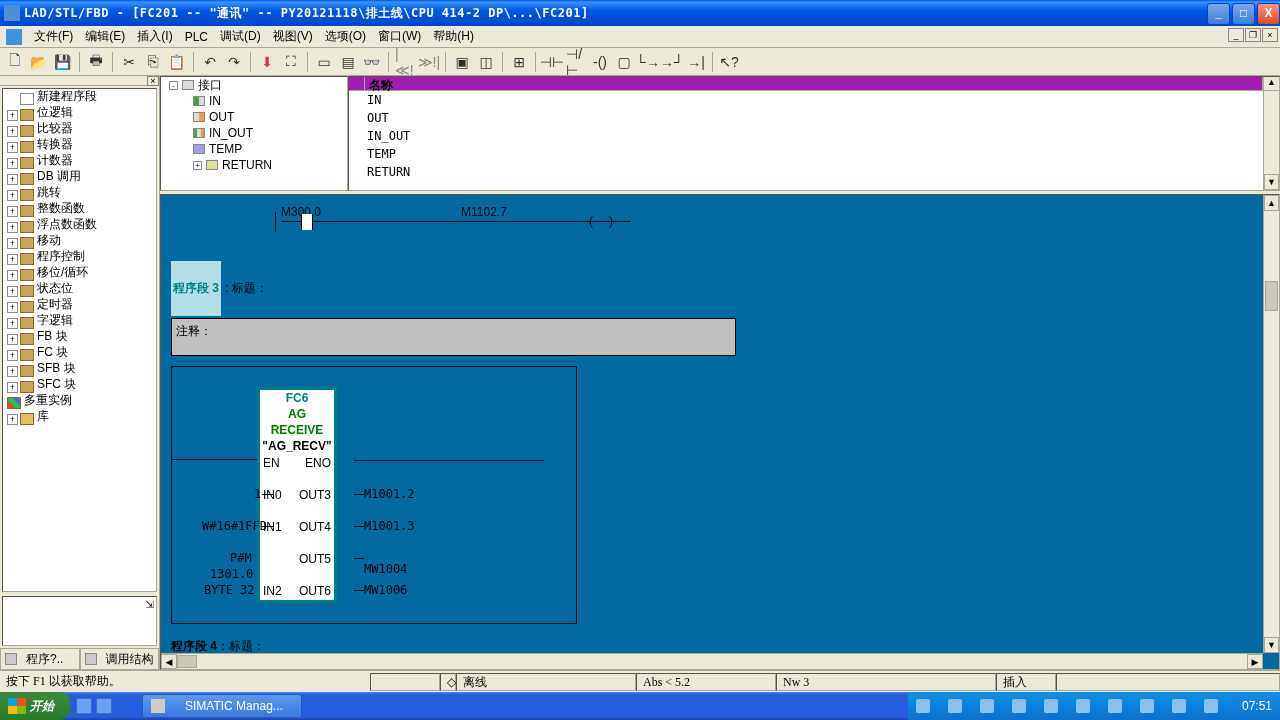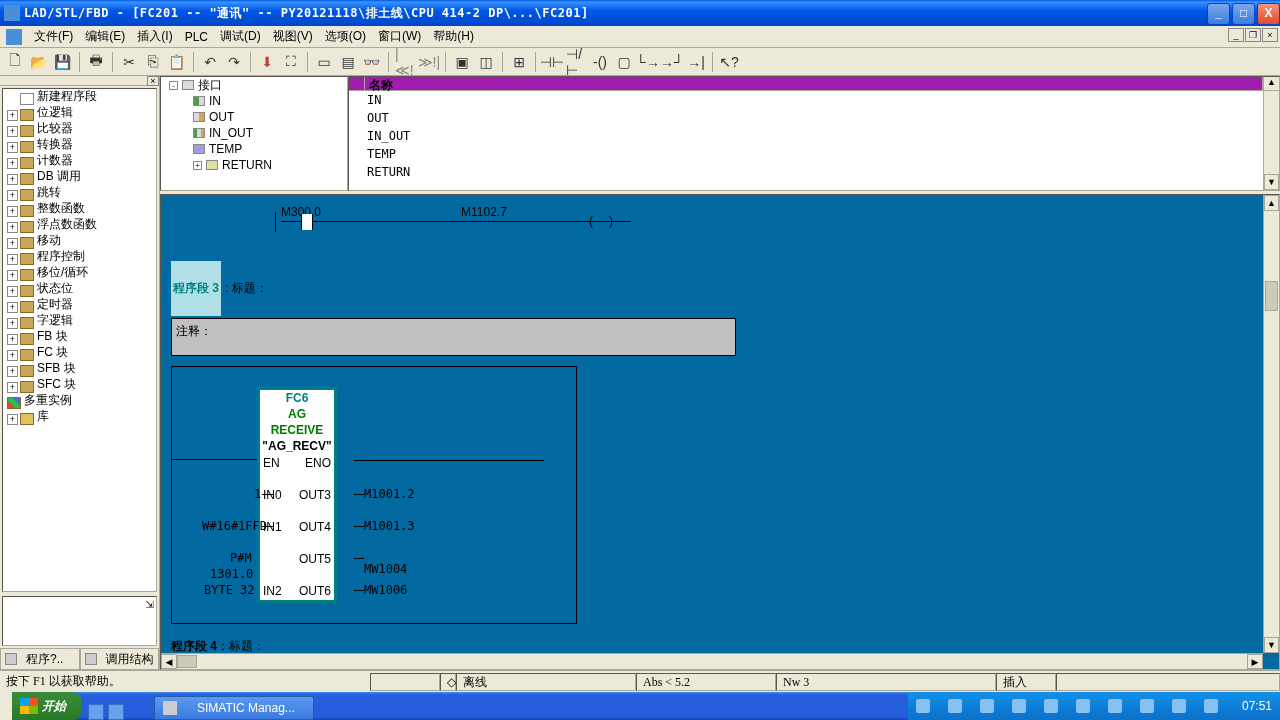--- a/index.html
+++ b/index.html
@@ -81,21 +81,21 @@
 .comment-box { width: 565px; border: 1px solid black; background: #c0c0c0; padding: 4px; margin-top: 2px; height: 38px; }
 .fbd-box-container { margin-top: 10px; width: 406px; height: 258px; border: 1px solid black; position: relative; }
 .fbd-box { position: absolute; left: 85px; top: 20px; width: 80px; border: 3px solid teal; background: white; text-align: center; font-family: monospace; color: teal; }
 .fbd-box .name { color: teal; font-weight: bold; padding: 1px; }
 .fbd-box .row { display: flex; justify-content: space-between; padding: 0 3px; color: black; height: 18px; align-items: center; }
 .fbd-rail { position: absolute; left: 0; top: 92px; width: 102px; border-top: 1px solid black; }
 .fbd-label { position: absolute; font-family: monospace; color: black; }
 .network4 { margin-top: 14px; font-family: "SimSun", monospace; }
 .statusbar { height: 22px; background: #ece9d8; border-top: 1px solid #aca899; display: flex; align-items: center; }
 .statusbar .cell { border: 1px inset #aca899; height: 18px; padding: 0 6px; line-height: 16px; font-family: "SimSun"; }
-.taskbar { height: 28px; background: linear-gradient(to bottom, #3f8cf3 0%, #245edb 10%, #245edb 90%, #1941a5 100%); display: flex; align-items: flex-end; color: white; margin-left: 12px; }
+.taskbar { height: 28px; background: linear-gradient(to bottom, #3f8cf3 0%, #245edb 10%, #245edb 90%, #1941a5 100%); display: flex; align-items: center; color: white; }
 .taskbar .start { height: 28px; background: linear-gradient(to bottom, #3c8b3c, #267a26); padding: 0 16px 0 8px; display: flex; align-items: center; font-style: italic; font-weight: bold; font-size: 15px; border-radius: 0 10px 10px 0; gap: 4px; }
 .taskbar .qlaunch { display: flex; gap: 4px; padding: 0 6px; }
 .taskbar .qlaunch .qicon { width: 16px; height: 16px; background: #6aa0f0; border: 1px solid #3a70c0; }
 .taskbar .task { height: 24px; background: linear-gradient(to bottom, #5a9aef, #3a7adf); border: 1px solid #2a5ab0; border-radius: 2px; padding: 0 8px; display: flex; align-items: center; gap: 20px; margin-right: 2px; min-width: 160px; }
 .taskbar .task.active { background: #1a4aaf; }
 .taskbar .ticon { width: 14px; height: 14px; background: #ccc; }
 .taskbar .tray { margin-left: auto; background: linear-gradient(to bottom, #1290e9, #0d6fc9); height: 28px; display: flex; align-items: center; padding: 0 8px; gap: 18px; }
 .taskbar .tray .tricon { width: 14px; height: 14px; background: #8ac0f0; border-radius: 2px; }
 .taskbar .clock { color: white; margin-left: 6px; }
 </style>

